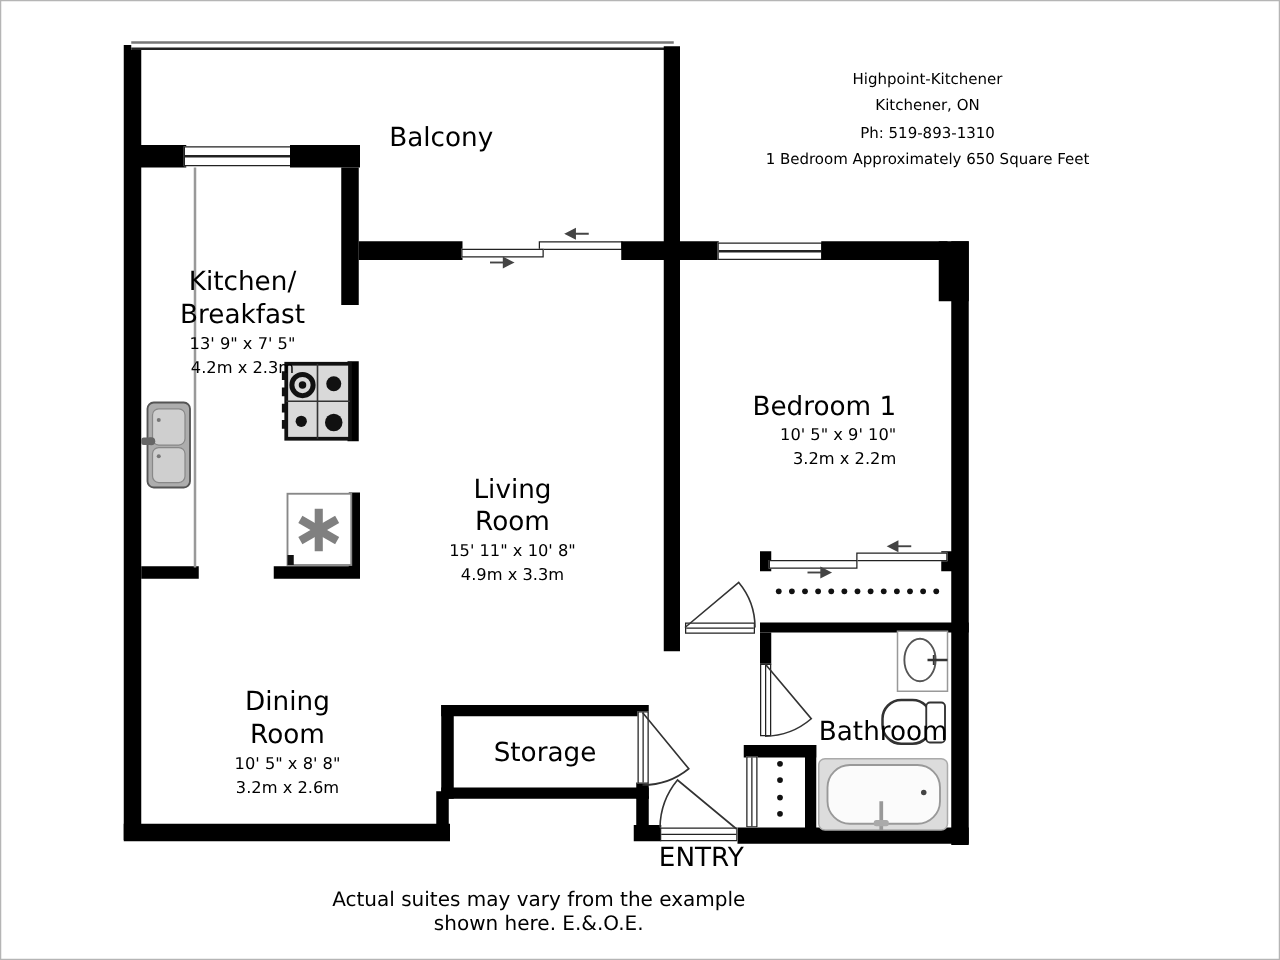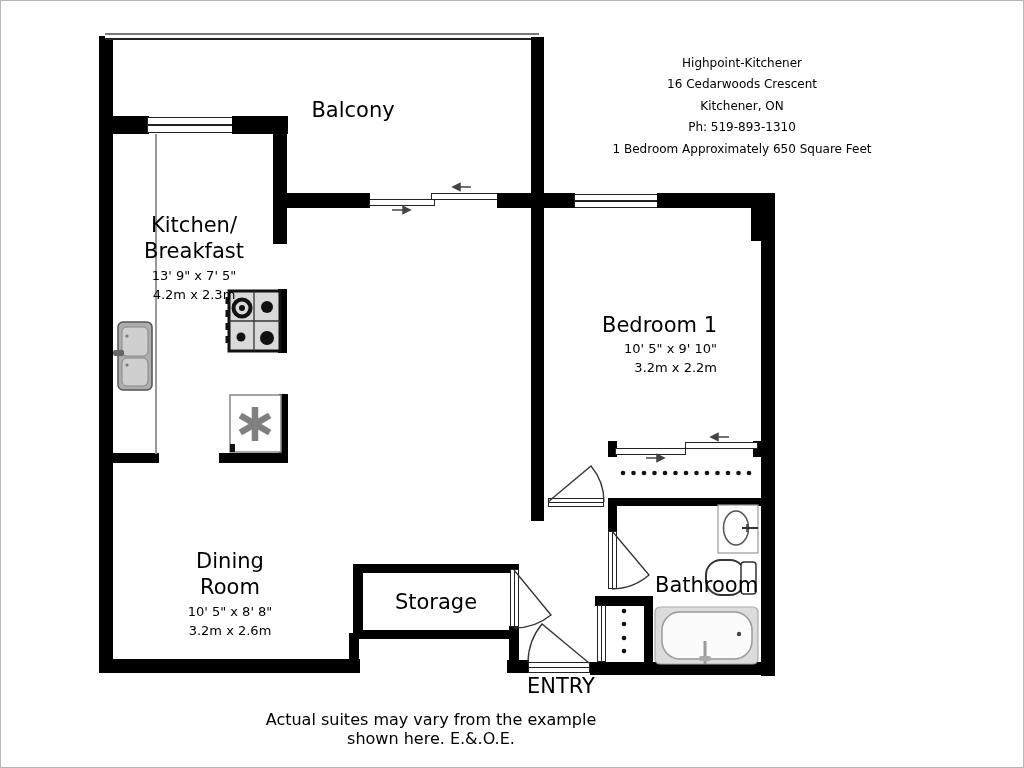--- a/index.html
+++ b/index.html
@@ -191,20 +191,25 @@
     <div class="room-name">Balcony</div>
   </div>
 
   <div class="lbl" style="left:132px;top:211px;width:122px;">
     <div class="room-name">Kitchen/</div>
     <div class="room-name">Breakfast</div>
     <div class="room-dims">13' 9" x 7' 5"</div>
     <div class="room-dims">4.2m x 2.3m</div>
   </div>
 
+  <div class="lbl" style="left:348px;top:377px;width:122px;">
+    <div class="room-name">Living Room</div>
+    <div class="room-dims">15' 11" x 10' 8"</div>
+    <div class="room-dims">4.9m x 3.3m</div>
+  </div>
 
   <div class="lbl" style="left:594px;top:311px;width:122px;text-align:right;">
     <div class="room-name">Bedroom 1</div>
     <div class="room-dims">10' 5" x 9' 10"</div>
     <div class="room-dims">3.2m x 2.2m</div>
   </div>
 
   <div class="lbl" style="left:168px;top:547px;width:122px;">
     <div class="room-name">Dining Room</div>
     <div class="room-dims">10' 5" x 8' 8"</div>
@@ -218,21 +223,20 @@
   <div class="lbl" style="left:654px;top:571px;width:100px;">
     <div class="room-name">Bathroom</div>
   </div>
 
   <div class="lbl" style="left:520px;top:672px;width:80px;">
     <div class="room-name">ENTRY</div>
   </div>
 
   <div id="header-block">
     <div>Highpoint-Kitchener</div>
-    <div>16 Cedarwoods Crescent</div>
     <div>Kitchener, ON</div>
     <div>Ph: 519-893-1310</div>
     <div>1 Bedroom Approximately 650 Square Feet</div>
   </div>
 
   <div id="disclaimer">Actual suites may vary from the example shown here. E.&amp;.O.E.</div>
 
 </div>
 
 </body></html>

